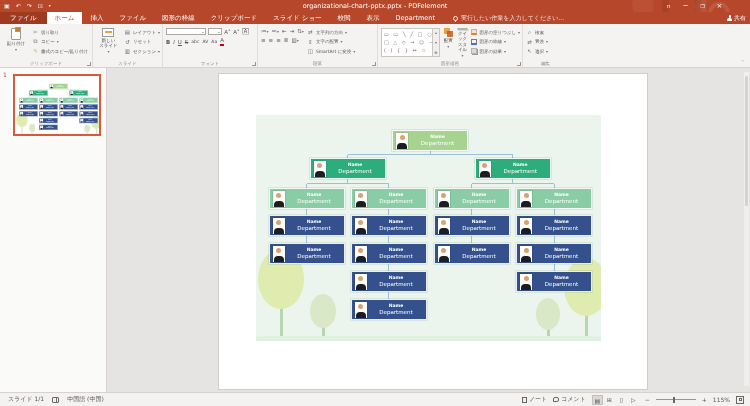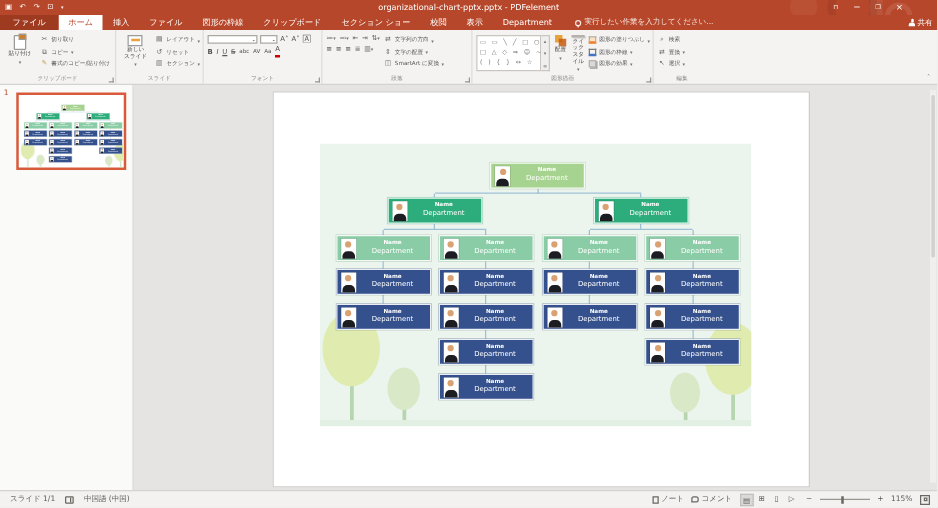--- a/index.html
+++ b/index.html
@@ -125,21 +125,21 @@
   </div>
 
   <div id="tabsbar">
     <div class="ftab">ファイル</div>
     <div id="tabs-holder" style="display:flex;">
         <div class="tab active">ホーム</div>
         <div class="tab">挿入</div>
         <div class="tab">ファイル</div>
         <div class="tab">図形の枠線</div>
         <div class="tab">クリップボード</div>
-        <div class="tab">セクション ショー</div>
+        <div class="tab">スライド ショー</div>
         <div class="tab">校閲</div>
         <div class="tab">表示</div>
         <div class="tab">Department</div>
       </div>
     <div id="tellme">
       <span class="bulb"></span>
       <span>実行したい作業を入力してください...</span>
     </div>
   </div>
   <div id="share">

